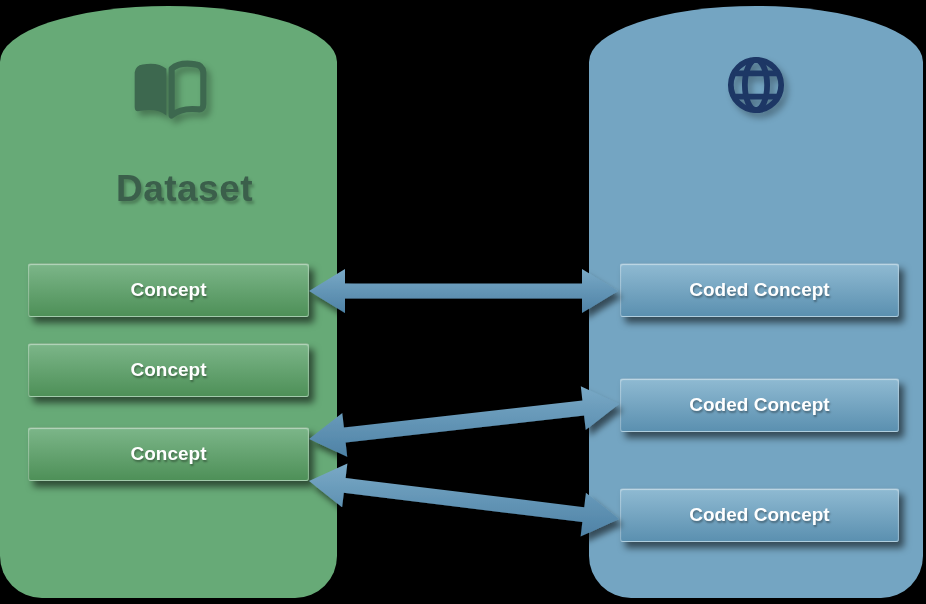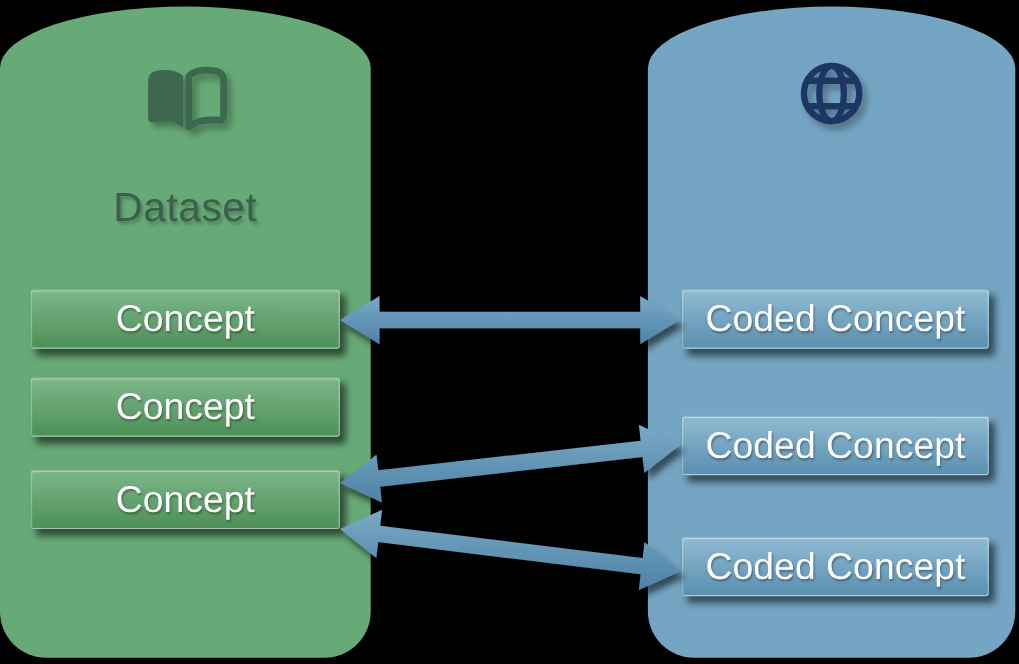--- a/index.html
+++ b/index.html
@@ -36,46 +36,46 @@
     position: absolute;
     left: 50%;
     transform: translateX(-50%);
     filter: drop-shadow(4px 5px 3px rgba(0,0,0,0.30));
   }
   .book-icon { top: 54px; width: 84px; height: 66px; }
   .globe-icon { top: 46px; width: 66px; height: 66px; }
   .panel-title {
     position: absolute;
     top: 162px;
-    left: 0;
+    left: 16px;
     width: 100%;
     margin: 0;
     text-align: center;
     font-size: 37px;
-    font-weight: normal;
+    font-weight: bold;
     letter-spacing: 0.5px;
     text-shadow: 2px 3px 3px rgba(0,0,0,0.25);
   }
   .panel-left .panel-title { color: var(--green-title, #3b5f4b); }
   .panel-right .panel-title { color: var(--navy, #1d3765); }
 
   .node {
     position: absolute;
     height: 52px;
     border-radius: 3px;
     border: 1px solid rgba(255,255,255,0.30);
     box-shadow: 5px 6px 7px rgba(0,0,0,0.55), inset 0 1px 1px rgba(255,255,255,0.45);
     display: flex;
     align-items: center;
     justify-content: center;
   }
   .node-label {
     color: var(--box-text, #ffffff);
-    font-size: 34px;
-    font-weight: normal;
+    font-size: 19px;
+    font-weight: bold;
     text-shadow: 1px 2px 2px rgba(0,0,0,0.35);
     white-space: nowrap;
   }
   .gbox {
     left: 28px;
     width: 279px;
     background: linear-gradient(180deg, var(--green-box-top, #7cb689) 0%, var(--green-box-bottom, #4e9058) 100%);
   }
   .gbox-1 { top: 257px; }
   .gbox-2 { top: 337px; }

